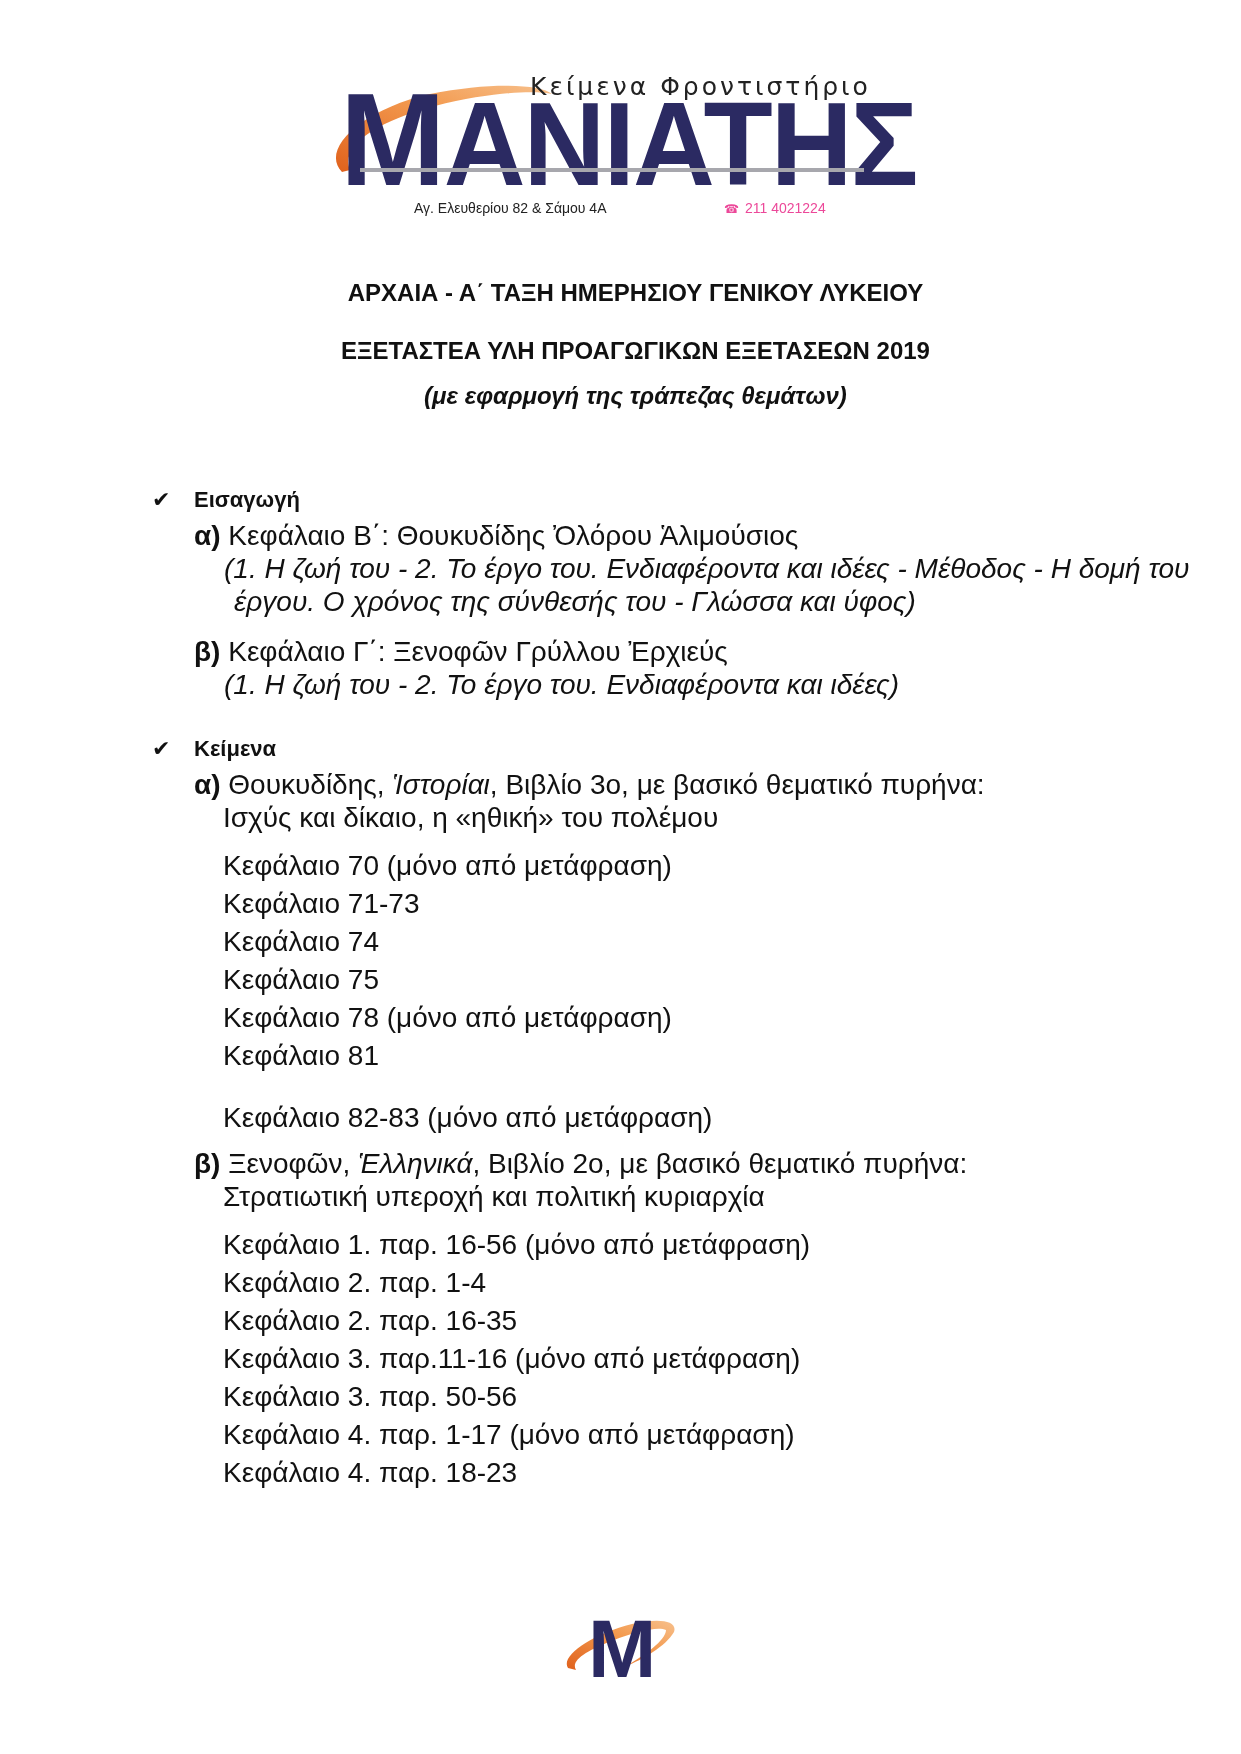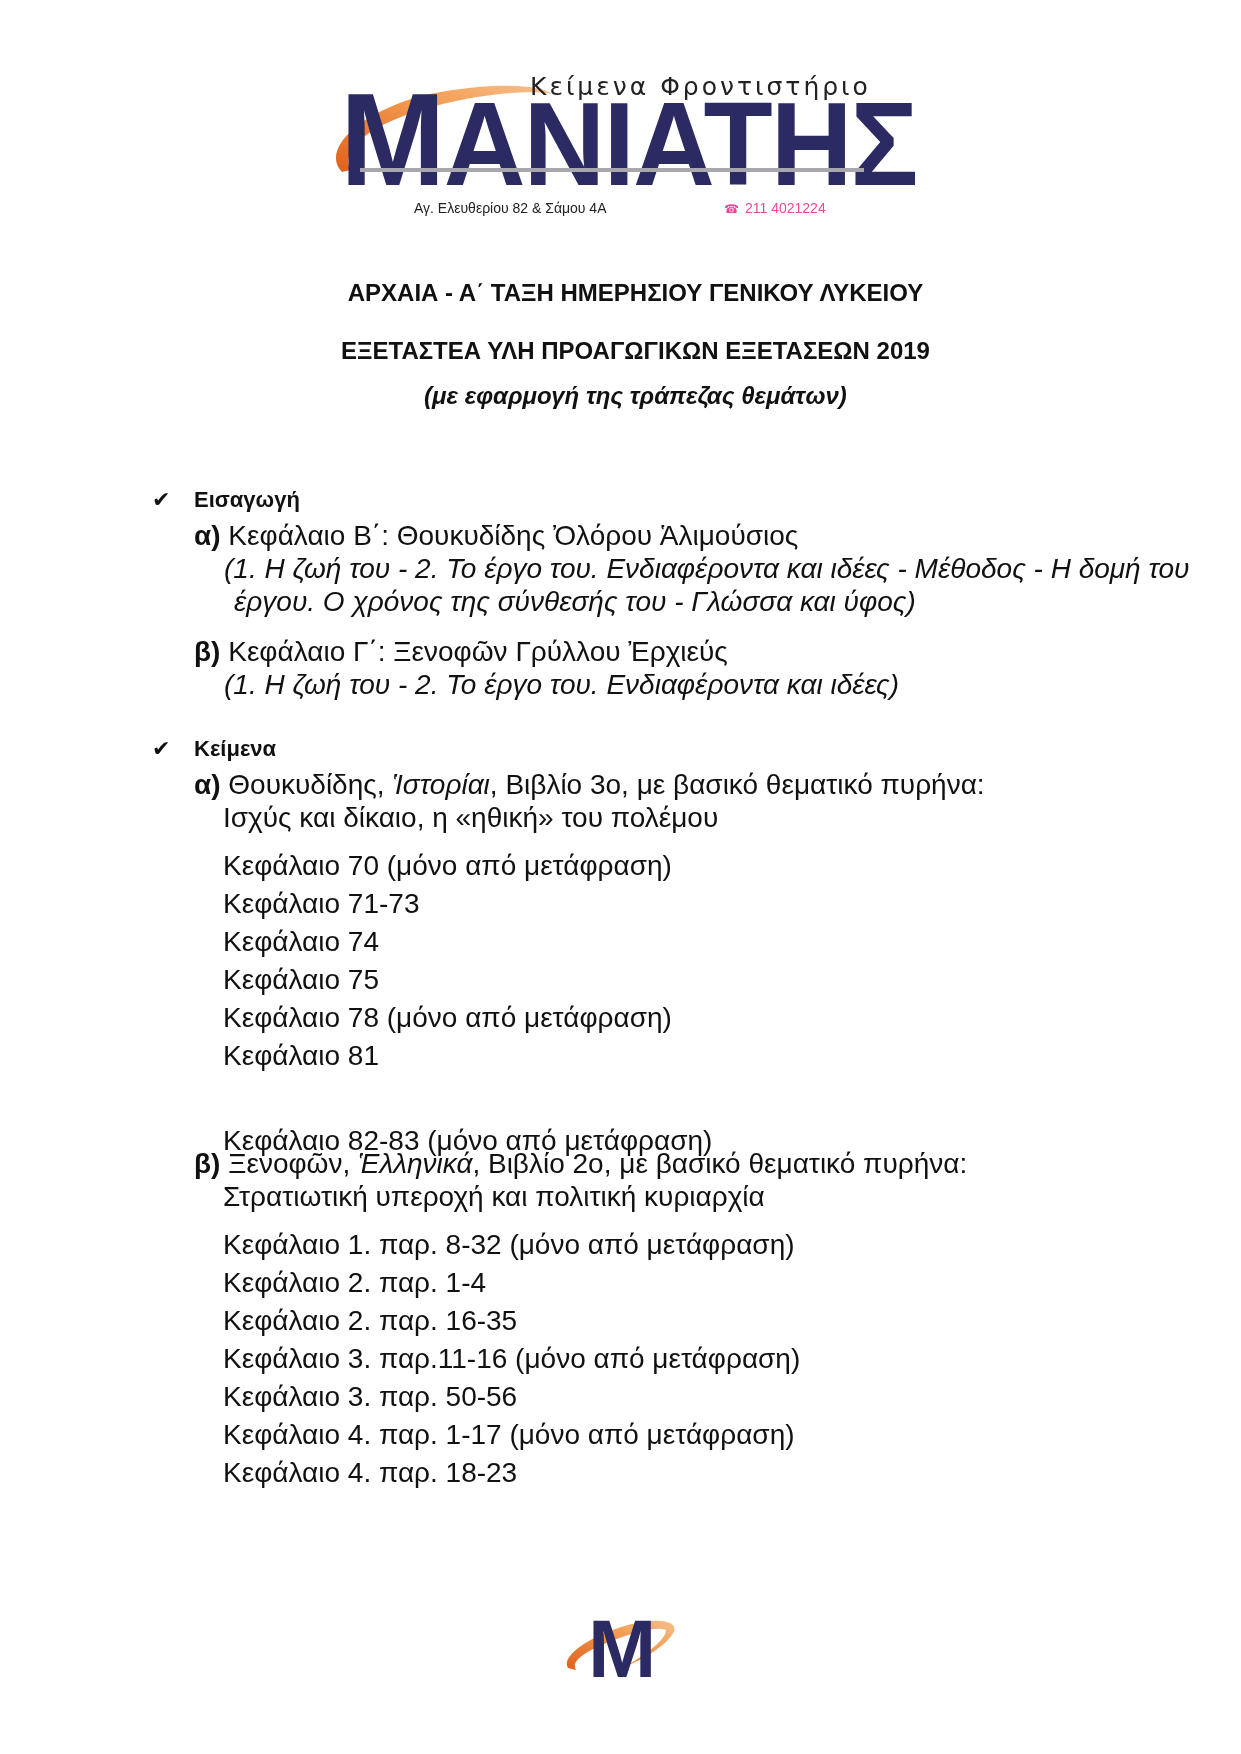--- a/index.html
+++ b/index.html
@@ -122,28 +122,28 @@
   <span class="mark">α)</span><span> Θουκυδίδης, </span><span class="it">Ἱστορίαι</span><span>, Βιβλίο 3ο, με βασικό θεματικό πυρήνα:</span>
 </div>
 <div class="line" style="left:223px; top:802px;">Ισχύς και δίκαιο, η «ηθική» του πολέμου</div>
 
 <div class="line" style="left:223px; top:850px;">Κεφάλαιο 70 (μόνο από μετάφραση)</div>
 <div class="line" style="left:223px; top:888px;">Κεφάλαιο 71-73</div>
 <div class="line" style="left:223px; top:926px;">Κεφάλαιο 74</div>
 <div class="line" style="left:223px; top:964px;">Κεφάλαιο 75</div>
 <div class="line" style="left:223px; top:1002px;">Κεφάλαιο 78 (μόνο από μετάφραση)</div>
 <div class="line" style="left:223px; top:1040px;">Κεφάλαιο 81</div>
-<div class="line" style="left:223px; top:1125px;">Κεφάλαιο 82-83 (μόνο από μετάφραση)</div>
+<div class="line" style="left:223px; top:1102px;">Κεφάλαιο 82-83 (μόνο από μετάφραση)</div>
 
 <div class="line" style="left:194px; top:1148px;">
   <span class="mark">β)</span><span> Ξενοφῶν, </span><span class="it">Ἑλληνικά</span><span>, Βιβλίο 2ο, με βασικό θεματικό πυρήνα:</span>
 </div>
 <div class="line" style="left:223px; top:1181px;">Στρατιωτική υπεροχή και πολιτική κυριαρχία</div>
 
-<div class="line" style="left:223px; top:1229px;">Κεφάλαιο 1. παρ. 8-32 (μόνο από μετάφραση)</div>
+<div class="line" style="left:223px; top:1229px;">Κεφάλαιο 1. παρ. 16-56 (μόνο από μετάφραση)</div>
 <div class="line" style="left:223px; top:1267px;">Κεφάλαιο 2. παρ. 1-4</div>
 <div class="line" style="left:223px; top:1305px;">Κεφάλαιο 2. παρ. 16-35</div>
 <div class="line" style="left:223px; top:1343px;">Κεφάλαιο 3. παρ.11-16 (μόνο από μετάφραση)</div>
 <div class="line" style="left:223px; top:1381px;">Κεφάλαιο 3. παρ. 50-56</div>
 <div class="line" style="left:223px; top:1419px;">Κεφάλαιο 4. παρ. 1-17 (μόνο από μετάφραση)</div>
 <div class="line" style="left:223px; top:1457px;">Κεφάλαιο 4. παρ. 18-23</div>
 
 <div class="footer-logo">
   <svg style="position:absolute;left:0;top:8px;" width="120" height="70" viewBox="0 0 120 70">
     <defs>

